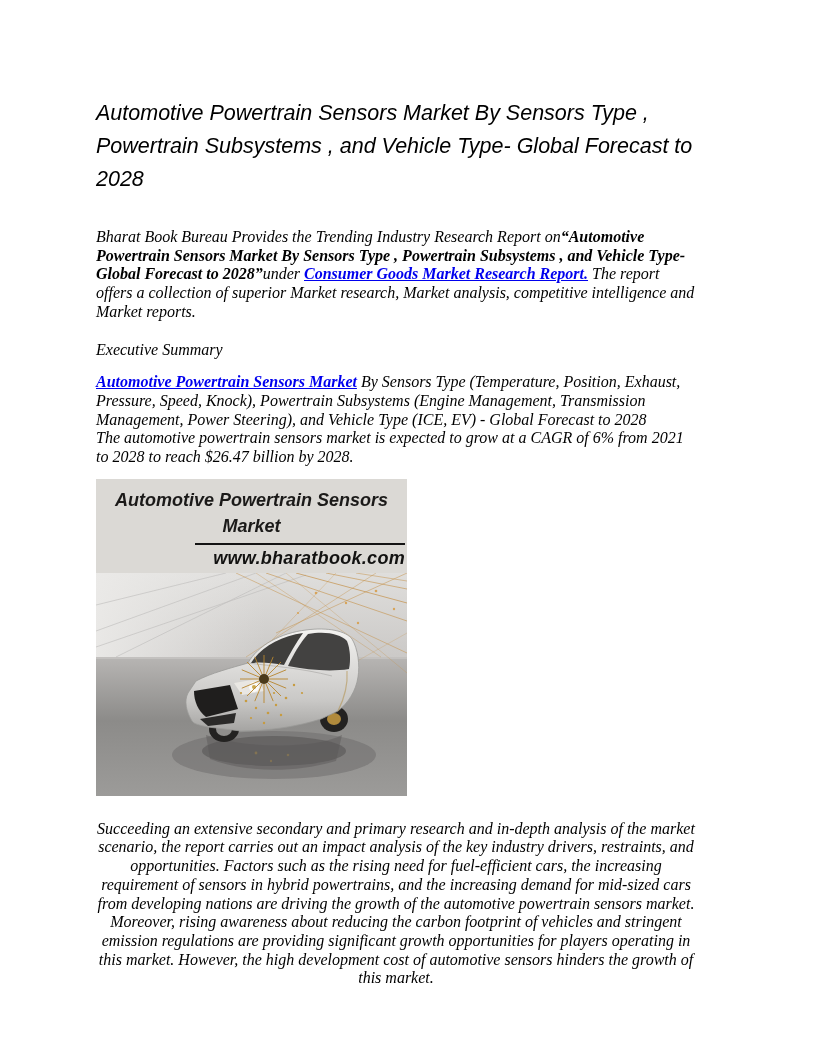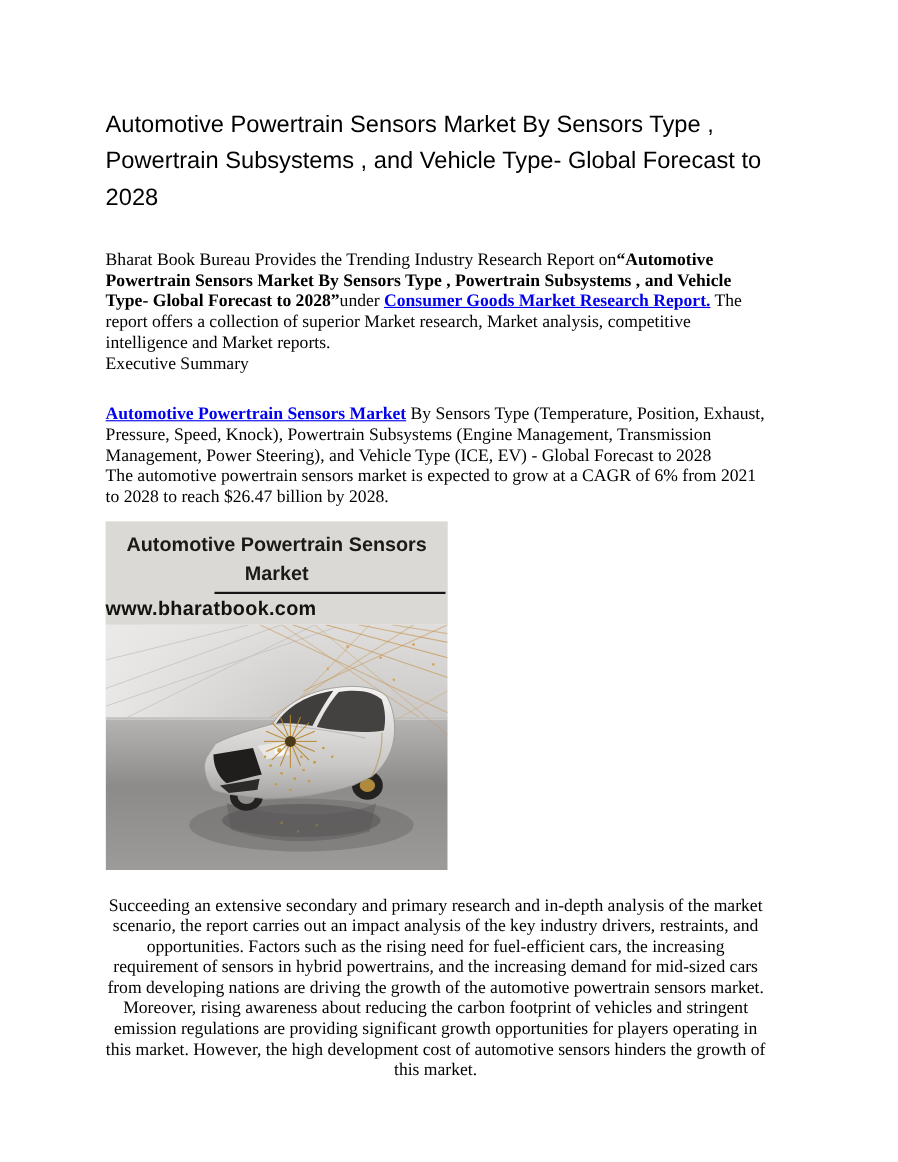--- a/index.html
+++ b/index.html
@@ -2,39 +2,39 @@
 <html><head>
 <meta charset="utf-8">
 <style>
   html, body { margin: 0; padding: 0; background: #ffffff; }
   body {
     width: 816px; height: 1056px;
     overflow: hidden;
     font-family: "Liberation Serif", serif;
     color: #000000;
   }
-  .page { padding: 97px 120px 0 96px; box-sizing: border-box; }
+  .page { padding: 97px 120px 0 96px; box-sizing: border-box; font-style: italic; }
 
   .doc-title {
     margin: 0;
     font-family: "Liberation Sans", sans-serif;
     font-weight: 400;
     font-size: 21.5px;
     line-height: 33px;
     color: #000000;
   }
 
   .body-text {
     margin: 0;
     font-size: 16px;
     line-height: 18.7px;
   }
   .p-intro   { margin-top: 32px; }
-  .p-exec    { }
-  .p-summary { margin-top: 28px; }
+  .p-exec    { margin-top: 19px; }
+  .p-summary { margin-top: 14px; }
   .p-closing { margin-top: 24px; text-align: center; }
 
   .b { font-weight: bold; }
   a.link {
     color: #0000EE;
     font-weight: bold;
     text-decoration: underline;
     cursor: pointer;
   }
 
@@ -59,21 +59,21 @@
     width: 210px; height: 2px;
     background: #141414;
     margin: 4px 2px 2px auto;
   }
   .fig-site {
     font-family: "Liberation Sans", sans-serif;
     font-weight: 700;
     font-size: 18px;
     line-height: 22px;
     letter-spacing: 0.3px;
-    text-align: left;
+    text-align: right;
     padding-right: 2px;
     color: #121211;
   }
   .fig-photo { width: 311px; height: 223px; display: block; }
   .fig-photo svg { display: block; }
 </style>
 </head>
 <body>
 
 <div class="page">

